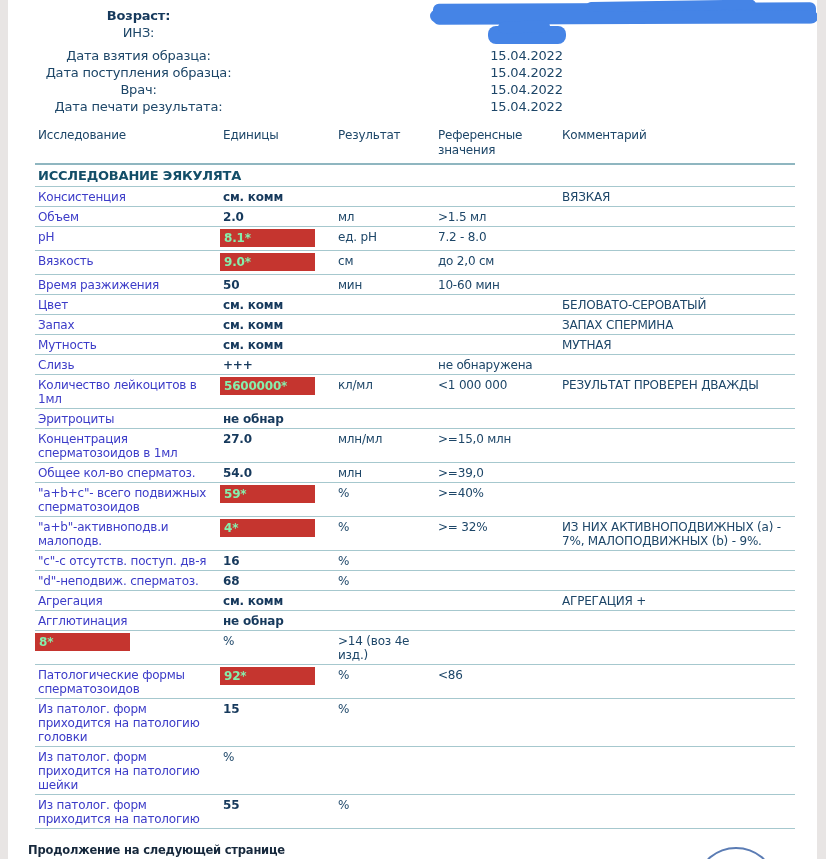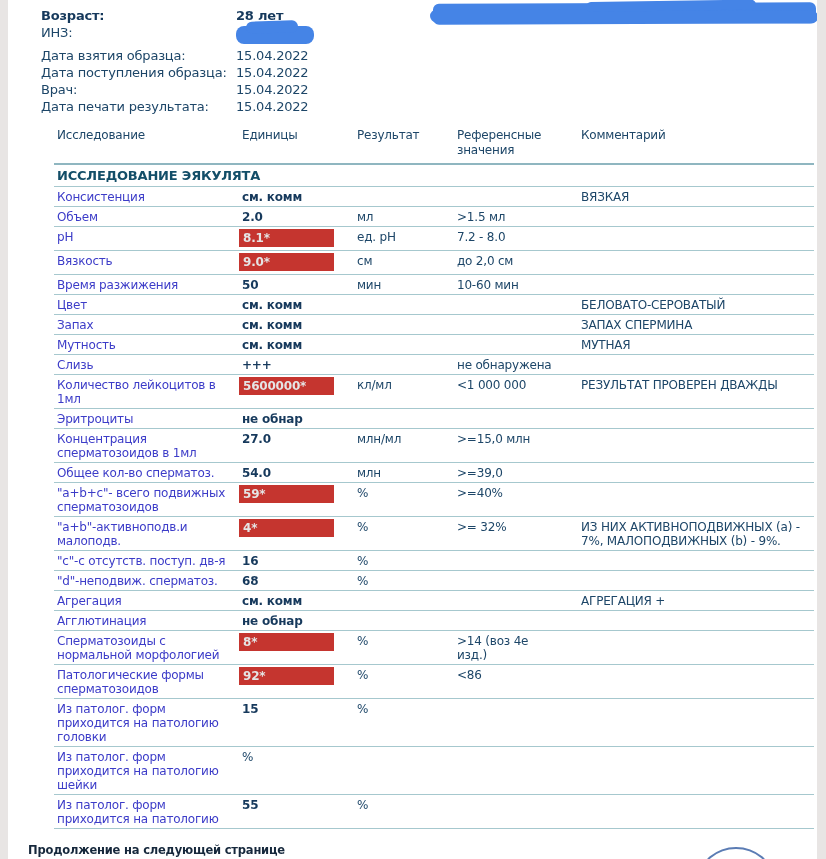--- a/index.html
+++ b/index.html
@@ -27,20 +27,21 @@
   
   .header-fields{
     margin:7px 0 0 33px;
     font-size:13px;
     letter-spacing:-0.2px;
   }
   .hf-row{
     display:grid;
     grid-template-columns:195px auto;
     line-height:17.3px;
+    text-align:center;
   }
   .hf-row.bold{font-weight:bold;color:var(--text-bold);}
   .redaction{
     display:inline-block;position:relative;top:2px;
     width:78px;height:18px;border-radius:8px;
     background:var(--redact-blue);
   }
   .redaction::after{
     content:"";position:absolute;left:10px;top:-5px;width:52px;height:12px;
     background:var(--redact-blue);border-radius:6px;transform:rotate(-2deg);
@@ -52,21 +53,21 @@
   .redaction-top::before{
     content:"";position:absolute;left:-3px;top:7px;width:388px;height:13px;
     background:var(--redact-blue);border-radius:7px;transform:rotate(0.4deg);
   }
   .redaction-top::after{
     content:"";position:absolute;right:60px;top:-2px;width:170px;height:10px;
     background:var(--redact-blue);border-radius:5px;transform:rotate(-0.6deg);
   }
   
   .results-table{
-    margin:12px 0 0 46px;
+    margin:12px 0 0 27px;
     width:760px;
     font-size:12px;
     letter-spacing:-0.2px;
   }
   .thead,.trow,.section-row{
     display:grid;
     grid-template-columns:185px 115px 100px 124px 1fr;
     padding-left:3px;
   }
   .thead{
@@ -91,21 +92,21 @@
     line-height:14px;
   }
   .cell{white-space:pre-line;}
   .c-name{color:var(--label-blue);}
   .c-result{font-weight:bold;color:var(--text-bold);}
   .c-units,.c-ref,.c-comment{color:var(--text);}
   .flag{
     display:inline-block;position:relative;top:-1px;
     width:95px;margin-left:-3px;
     padding:2px 0 2px 4px;
-    background:var(--flag-red);color:#e5e5e5;
+    background:var(--flag-red);color:#86efac;
   }
   
   .footer-note{
     margin:14px 0 0 20px;
     font-size:11.5px;font-weight:bold;
     color:var(--footer);
     letter-spacing:-0.2px;
   }
   
   .stamp-arc{
@@ -291,22 +292,20 @@
           <div class="cell c-comment">АГРЕГАЦИЯ +</div>
         </div>
         <div class="trow">
           <div class="cell c-name">Агглютинация</div>
           <div class="cell c-result">не обнар</div>
           <div class="cell c-units"></div>
           <div class="cell c-ref"></div>
           <div class="cell c-comment"></div>
         </div>
         <div class="trow">
-          <div class="cell c-name">Сперматозоиды с
-нормальной морфологией</div>
           <div class="cell c-result"><span class="flag">8*</span></div>
           <div class="cell c-units">%</div>
           <div class="cell c-ref">&gt;14 (воз 4е
 изд.)</div>
           <div class="cell c-comment"></div>
         </div>
         <div class="trow">
           <div class="cell c-name">Патологические формы
 сперматозоидов</div>
           <div class="cell c-result"><span class="flag">92*</span></div>

